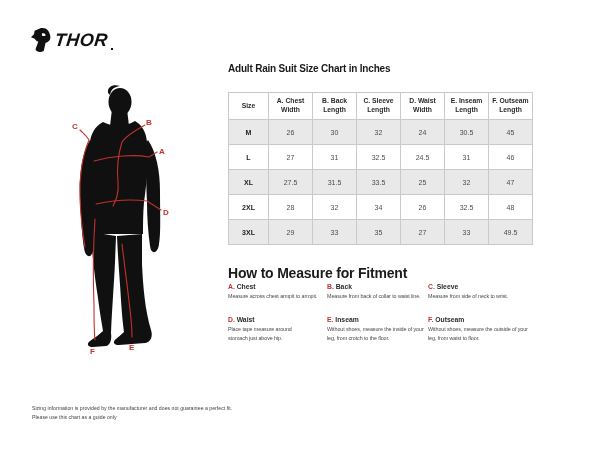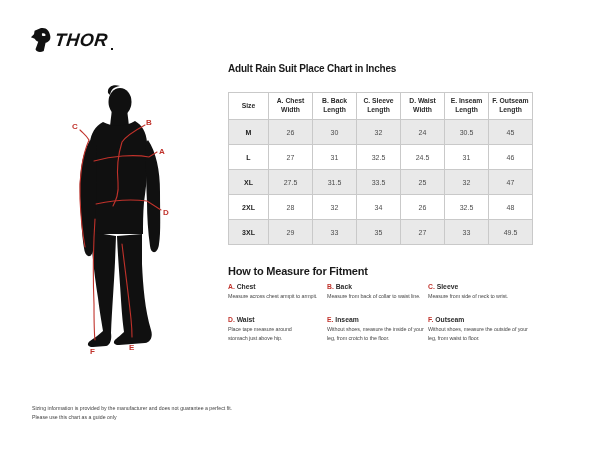--- a/index.html
+++ b/index.html
@@ -37,21 +37,21 @@
   .size-table th {
     height:27px; font-size:6.8px; line-height:1.3; font-weight:bold;
     color:#2b2b2b; background:#fff; white-space:pre-line;
   }
   .size-table td { height:25px; font-size:7px; color:#4c4c4c; background:#fff; }
   .size-table td.size-cell { font-weight:bold; color:#222; }
   .size-table tr.alt td { background:#e9e9e9; }
 
   .measure-title {
     position:absolute; left:228px; top:265px;
-    font-size:11px; font-weight:bold; letter-spacing:-.2px; color:#1a1a1a;
+    font-size:14px; font-weight:bold; letter-spacing:-.2px; color:#1a1a1a;
   }
   .measure-item { position:absolute; }
   .measure-item .m-head { font-size:6.8px; font-weight:bold; color:#2b2b2b; margin-bottom:2px; }
   .measure-item .m-head .letter { color:#c0322b; }
   .measure-item .m-text { font-size:5.4px; letter-spacing:-.1px; line-height:1.6; color:#4a4a4a; }
   .mi-a { left:228px; top:283px; width:97px; }
   .mi-b { left:327px; top:283px; width:99px; }
   .mi-c { left:428px; top:283px; width:103px; }
   .mi-d { left:228px; top:316px; width:72px; }
   .mi-e { left:327px; top:316px; width:99px; }
@@ -98,21 +98,21 @@
         <text class="m-label" x="109" y="70">A</text>
         <text class="m-label" x="96" y="41">B</text>
         <text class="m-label" x="22" y="45">C</text>
         <text class="m-label" x="113" y="131">D</text>
         <text class="m-label" x="79" y="266">E</text>
         <text class="m-label" x="40" y="270">F</text>
       </g>
     </svg>
   </div>
 
-  <div class="chart-title">Adult Rain Suit Place Chart in Inches</div>
+  <div class="chart-title">Adult Rain Suit Size Chart in Inches</div>
 
   <table class="size-table">
     <colgroup>
       <col style="width:40px">
         <col style="width:44px">
         <col style="width:44px">
         <col style="width:44px">
       <col style="width:44px">
         <col style="width:44px">
         <col style="width:44px">

